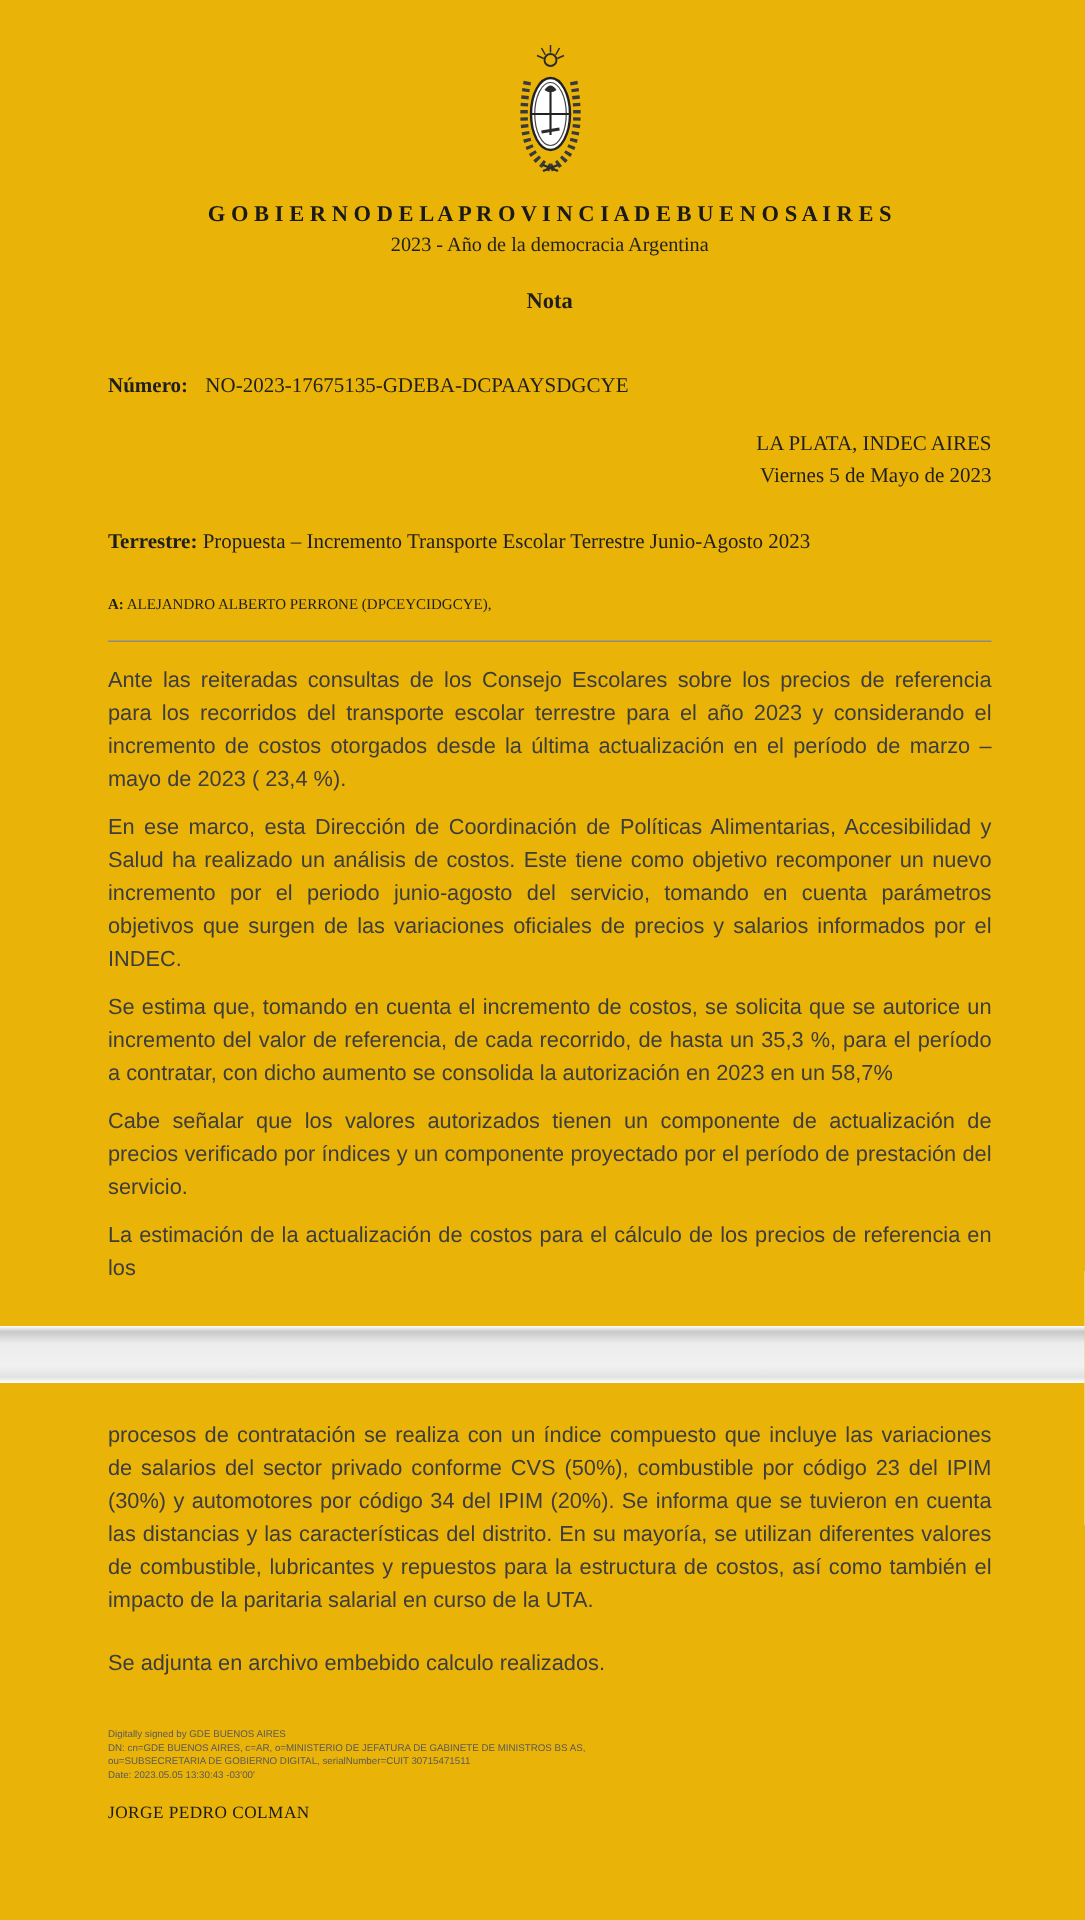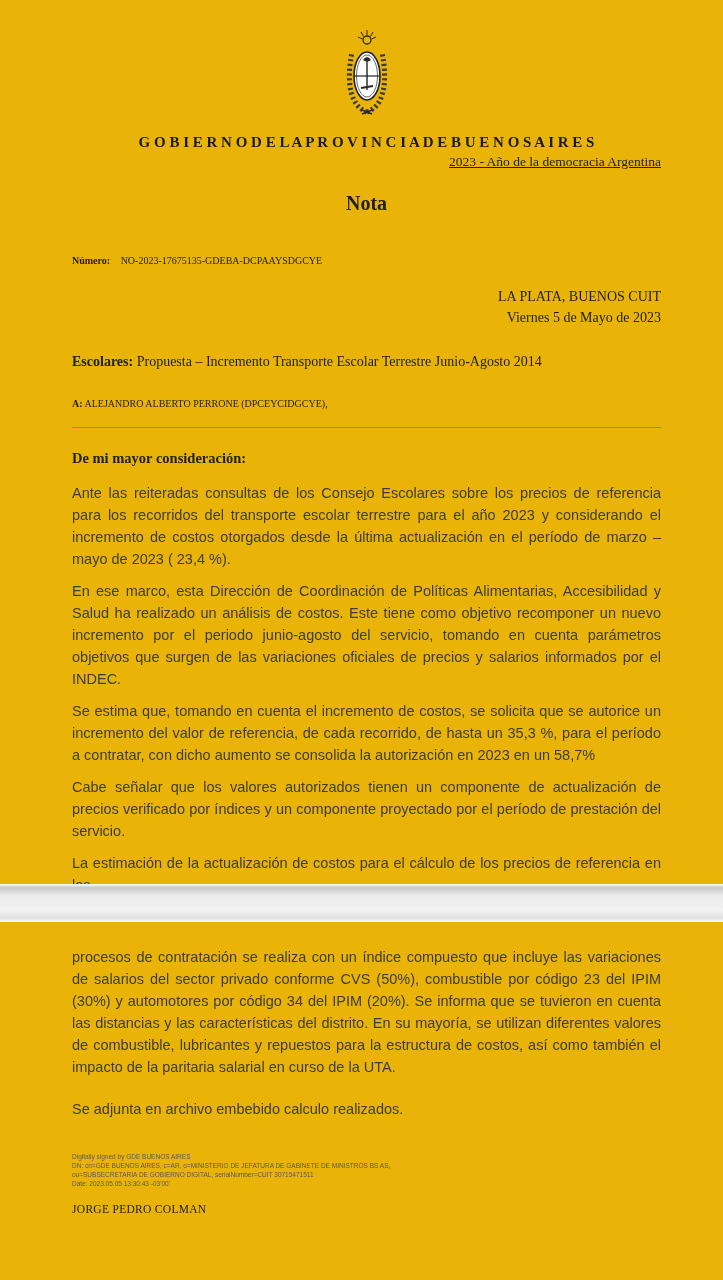--- a/index.html
+++ b/index.html
@@ -15,24 +15,24 @@
   
   .page1 { padding: 30px 62px 0 72px; }
 
   .crest-wrap { text-align: center; margin-bottom: 12px; }
   .crest-wrap svg { display: inline-block; }
 
   .gov-name {
     text-align: center; font-size: 15px; font-weight: bold;
     color: #1a1a1a; white-space: nowrap;
   }
-  .motto { text-align: right; font-size: 13.5px; margin-top: 3px; color: #222; text-decoration: underline; }
-  .doc-type { text-align: center; font-size: 20px; font-weight: bold; margin-top: 22px; }
+  .motto { text-align: center; font-size: 13.5px; margin-top: 3px; color: #222; }
+  .doc-type { text-align: center; font-size: 15px; font-weight: bold; margin-top: 22px; }
 
-  .number-row { margin-top: 40px; font-size: 10px; font-family: Liberation Serif, serif; }
+  .number-row { margin-top: 40px; font-size: 14px; font-family: Liberation Serif, serif; }
   .number-row .lbl { font-weight: bold; }
   .number-row .val { margin-left: 8px; }
 
   .place-date { text-align: right; margin-top: 20px; font-size: 14px; line-height: 21px; }
 
   .ref-row { margin-top: 26px; font-size: 14px; }
   .ref-row .lbl { font-weight: bold; }
 
   .to-row { margin-top: 28px; font-size: 10px; }
   .to-row .lbl { font-weight: bold; }
@@ -119,38 +119,37 @@
     <div class="gov-name">G O B I E R N O D E L A P R O V I N C I A D E B U E N O S A I R E S</div>
     <div class="motto">2023 - Año de la democracia Argentina</div>
     <div class="doc-type">Nota</div>
 
     <div class="number-row">
       <span class="lbl">Número:</span>
       <span class="val">NO-2023-17675135-GDEBA-DCPAAYSDGCYE</span>
     </div>
 
     <div class="place-date">
-      <div>LA PLATA, BUENOS CUIT</div>
+      <div>LA PLATA, INDEC AIRES</div>
       <div>Viernes 5 de Mayo de 2023</div>
     </div>
 
     <div class="ref-row">
-      <span class="lbl">Escolares:</span>
-      <span>Propuesta – Incremento Transporte Escolar Terrestre Junio-Agosto 2014</span>
+      <span class="lbl">Terrestre:</span>
+      <span>Propuesta – Incremento Transporte Escolar Terrestre Junio-Agosto 2023</span>
     </div>
 
     <div class="to-row">
       <span class="lbl">A:</span>
       <span>ALEJANDRO ALBERTO PERRONE (DPCEYCIDGCYE),</span>
     </div>
 
 
     <hr class="sep">
 
-    <div class="salutation">De mi mayor consideración:</div>
 
     <p class="body-text">Ante las reiteradas consultas de los Consejo Escolares sobre los precios de referencia para los recorridos del transporte escolar terrestre para el año 2023 y considerando el incremento de costos otorgados desde la última actualización en el período de marzo – mayo de 2023 ( 23,4 %).</p>
     <p class="body-text">En ese marco, esta Dirección de Coordinación de Políticas Alimentarias, Accesibilidad y Salud ha realizado un análisis de costos. Este tiene como objetivo recomponer un nuevo incremento por el periodo junio-agosto del servicio, tomando en cuenta parámetros objetivos que surgen de las variaciones oficiales de precios y salarios informados por el INDEC.</p>
     <p class="body-text">Se estima que, tomando en cuenta el incremento de costos, se solicita que se autorice un incremento del valor de referencia, de cada recorrido, de hasta un 35,3 %, para el período a contratar, con dicho aumento se consolida la autorización en 2023 en un 58,7%</p>
     <p class="body-text">Cabe señalar que los valores autorizados tienen un componente de actualización de precios verificado por índices y un componente proyectado por el período de prestación del servicio.</p>
     <p class="body-text force-justify">La estimación de la actualización de costos para el cálculo de los precios de referencia en los</p>
   </div>
 
   <div class="page-gap"></div>
 

